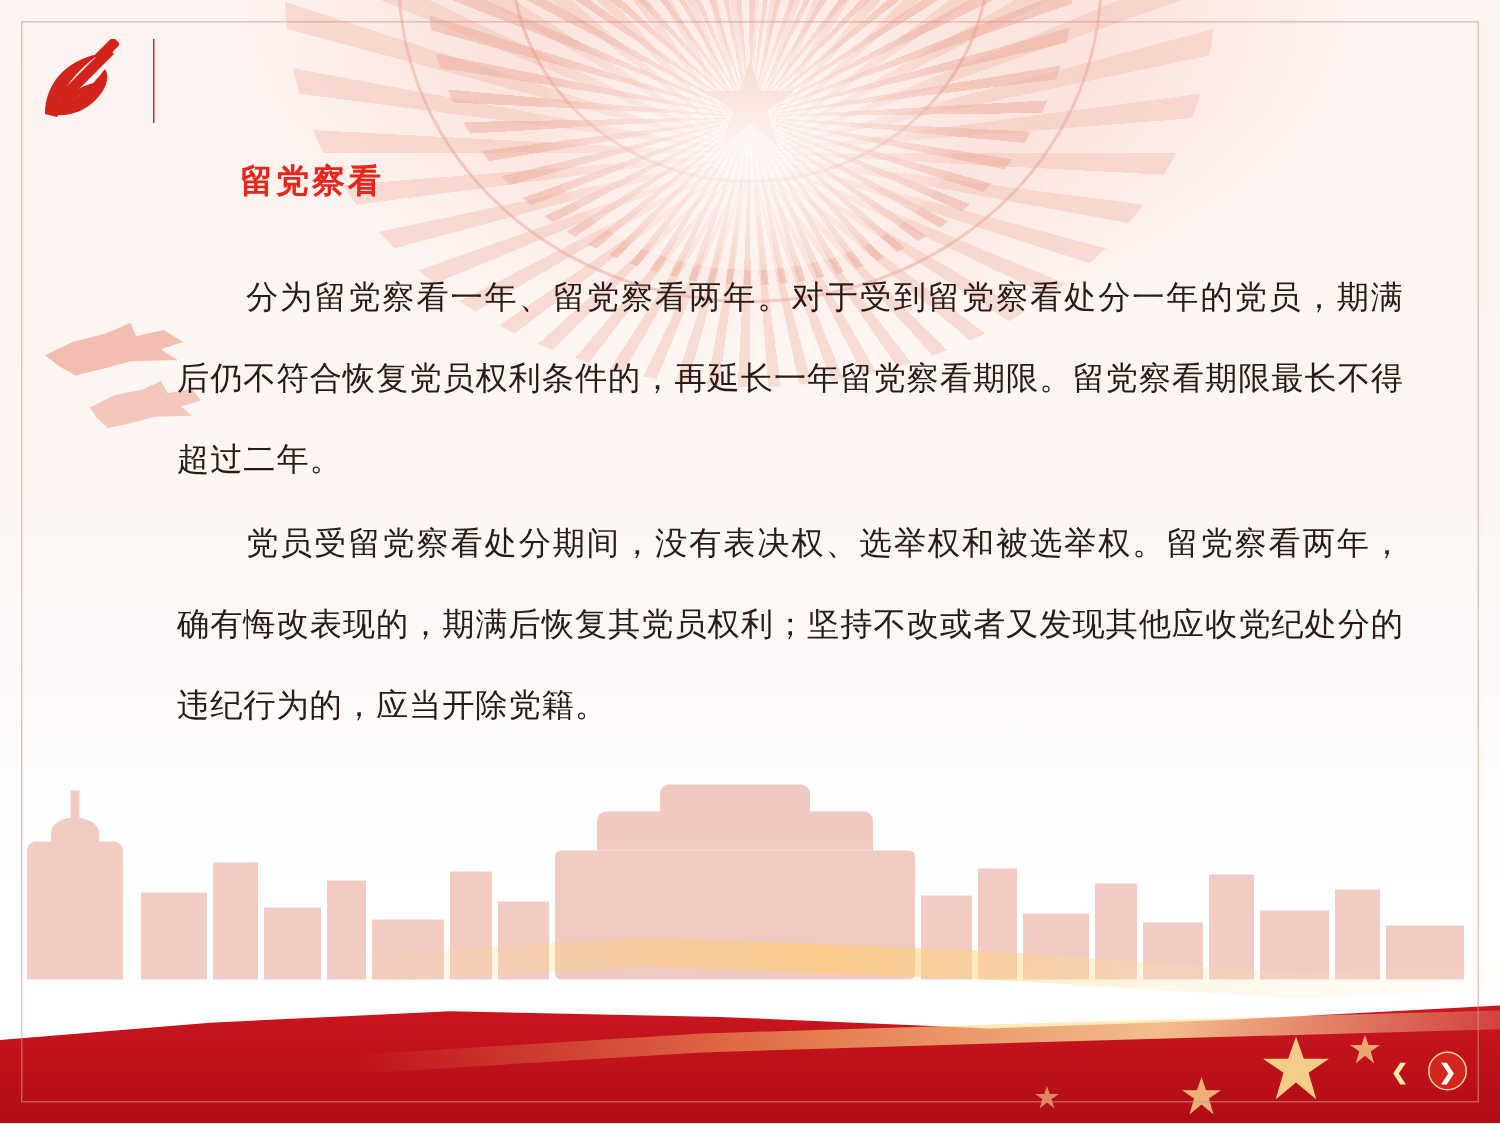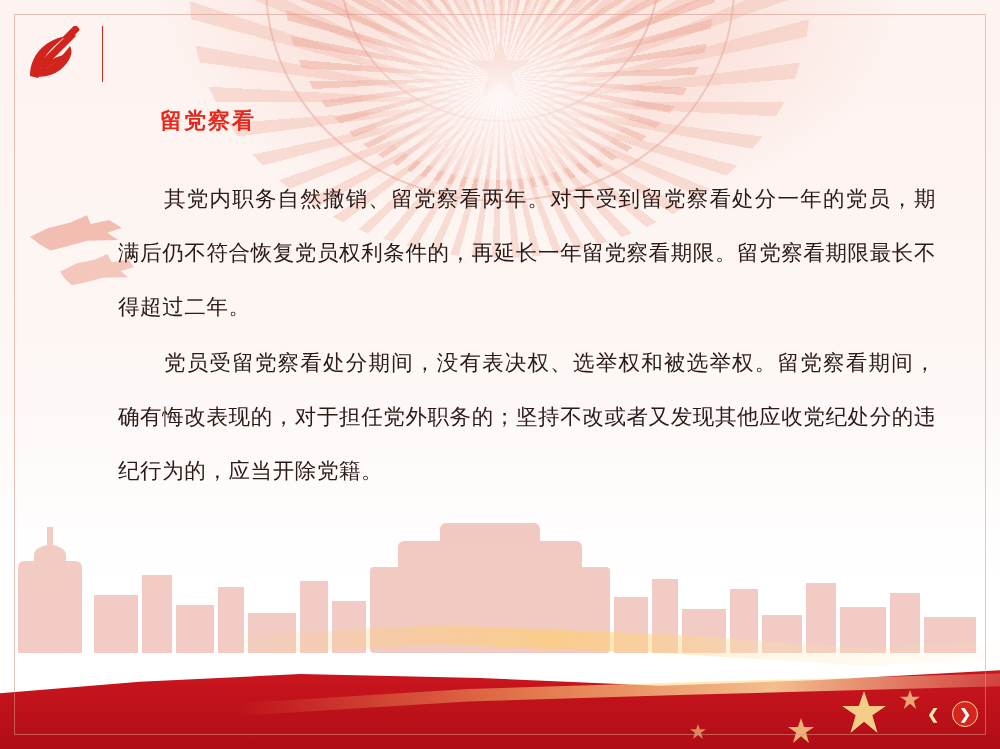--- a/index.html
+++ b/index.html
@@ -281,22 +281,22 @@
           <path d="M4 50 C4 30 18 14 40 10 C30 18 18 28 14 42 C20 36 30 30 42 28 C30 36 18 42 12 52 Z"></path>
           <path d="M8 48 C20 44 34 34 44 20 C48 26 44 36 34 44 C26 50 16 52 8 50 Z"></path>
         </g>
       </svg>
     </div>
     <div class="emblem-div"></div>
   </div>
 
   <div class="content">
     <div class="heading">留党察看</div>
-    <p class="para">其党内职务自然撤销、留党察看两年。对于受到留党察看处分一年的党员，期满后仍不符合恢复党员权利条件的，再延长一年留党察看期限。留党察看期限最长不得超过二年。</p>
-    <p class="para">党员受留党察看处分期间，没有表决权、选举权和被选举权。留党察看期间，确有悔改表现的，对于担任党外职务的；坚持不改或者又发现其他应收党纪处分的违纪行为的，应当开除党籍。</p>
+    <p class="para">分为留党察看一年、留党察看两年。对于受到留党察看处分一年的党员，期满后仍不符合恢复党员权利条件的，再延长一年留党察看期限。留党察看期限最长不得超过二年。</p>
+    <p class="para">党员受留党察看处分期间，没有表决权、选举权和被选举权。留党察看两年，确有悔改表现的，期满后恢复其党员权利；坚持不改或者又发现其他应收党纪处分的违纪行为的，应当开除党籍。</p>
   </div>
 
   <div class="nav">
     <div class="nav-btn prev">❮</div>
     <div class="nav-btn next">❯</div>
   </div>
 
 </div>
 
 </body></html>

